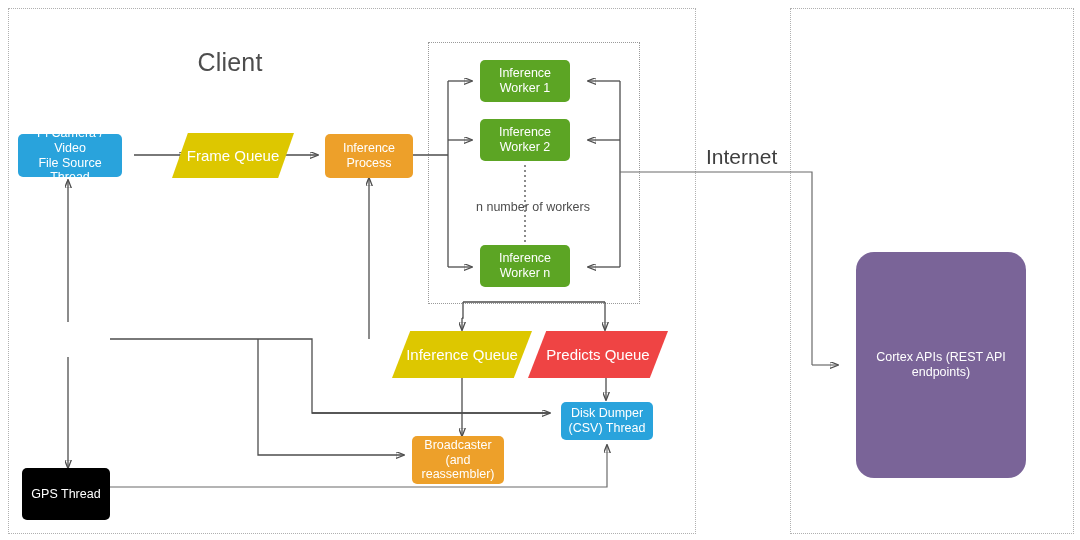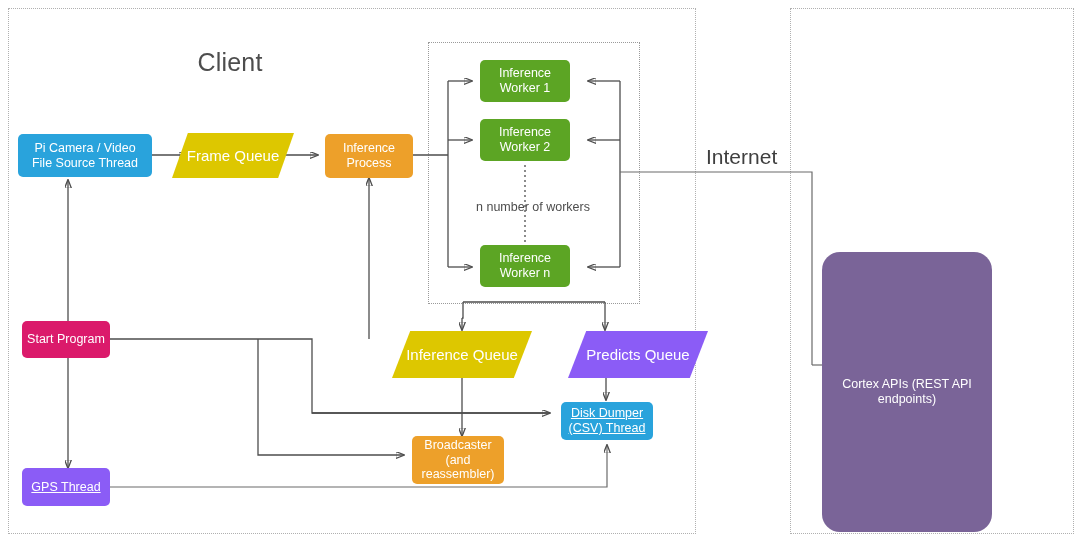--- a/index.html
+++ b/index.html
@@ -97,21 +97,21 @@
     <path d="M258,339 L258,455 L404,455" marker-end="url(#ah)"></path>
     <path d="M369,339 L369,178" marker-end="url(#ah)"></path>
 
     <path d="M312,413 L550,413"></path>
 
     <path class="thin" d="M110,487 L607,487 L607,445" marker-end="url(#ahg)"></path>
 
     <line class="dashline" x1="525" y1="165" x2="525" y2="243"></line>
   </svg>
 
-  <div class="node" style="left:18px;top:134px;width:134px;height:43px;background:#29a3dc;">
+  <div class="node" style="left:18px;top:134px;width:104px;height:43px;background:#29a3dc;">
     <span>Pi Camera / Video
 File Source Thread</span>
   </div>
 
   <div class="queue" style="left:172px;top:133px;width:122px;height:45px;background:#ddc700;">
     <span>Frame Queue</span>
   </div>
 
   <div class="node" style="left:325px;top:134px;width:88px;height:44px;background:#eda02a;">
     <span>Inference
@@ -124,47 +124,44 @@
   </div>
   <div class="node" style="left:480px;top:119px;width:90px;height:42px;background:#5ca524;">
     <span>Inference
 Worker 2</span>
   </div>
   <div class="node" style="left:480px;top:245px;width:90px;height:42px;background:#5ca524;">
     <span>Inference
 Worker n</span>
   </div>
 
-  <div class="node" style="left:22px;top:321px;width:88px;height:37px;background:#db1a6b;">
-    <span>Start Program</span>
-  </div>
 
-  <div class="node" style="left:22px;top:468px;width:88px;height:38px;background:#8b5cf6;text-decoration:underline;">
+  <div class="node" style="left:22px;top:468px;width:88px;height:52px;background:#000000;">
     <span>GPS Thread</span>
   </div>
 
   <div class="queue" style="left:392px;top:331px;width:140px;height:47px;background:#ddc700;">
     <span>Inference Queue</span>
   </div>
 
-  <div class="queue" style="left:568px;top:331px;width:140px;height:47px;background:#8b5cf6;">
+  <div class="queue" style="left:528px;top:331px;width:140px;height:47px;background:#ef4444;">
     <span>Predicts Queue</span>
   </div>
 
   <div class="node" style="left:412px;top:436px;width:92px;height:48px;background:#eda02a;">
     <span>Broadcaster
 (and
 reassembler)</span>
   </div>
 
-  <div class="node" style="left:561px;top:402px;width:92px;height:38px;background:#29a3dc;text-decoration:underline;">
+  <div class="node" style="left:561px;top:402px;width:92px;height:38px;background:#29a3dc;">
     <span>Disk Dumper
 (CSV) Thread</span>
   </div>
 
-  <div class="node" style="left:822px;top:252px;width:170px;height:280px;background:#7a6498;border-radius:18px;">
+  <div class="node" style="left:856px;top:252px;width:170px;height:226px;background:#7a6498;border-radius:18px;">
     <span>Cortex APIs (REST API
 endpoints)</span>
   </div>
 
   <div class="edge-label" style="left:706px;top:145px;">Internet</div>
 
 </div>
 
 </body></html>

